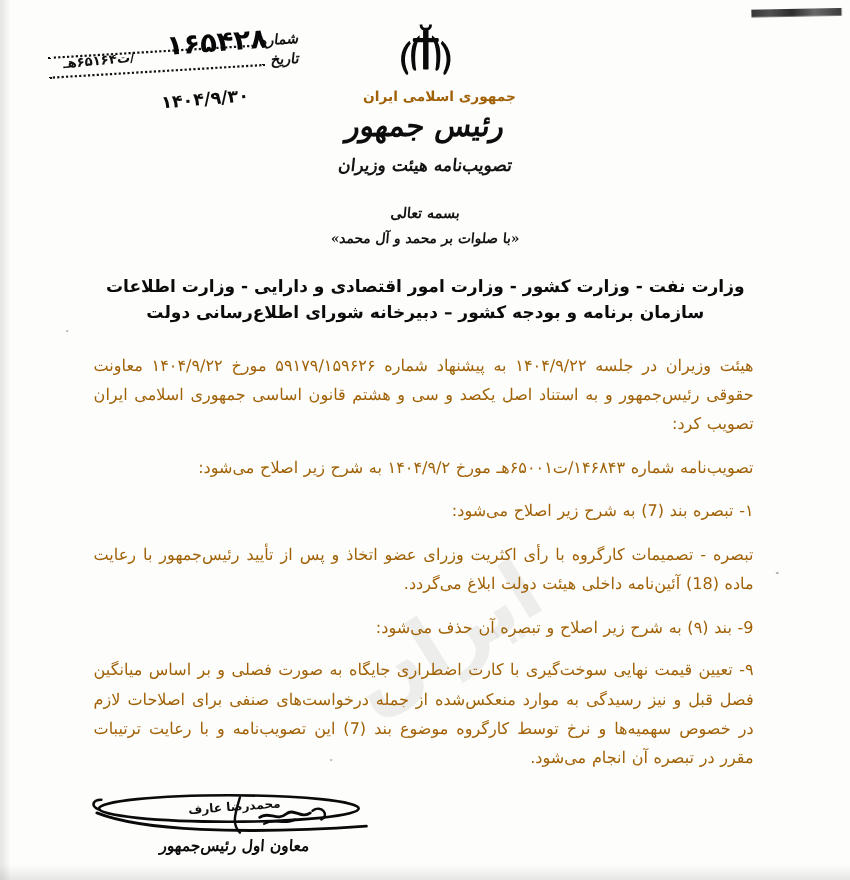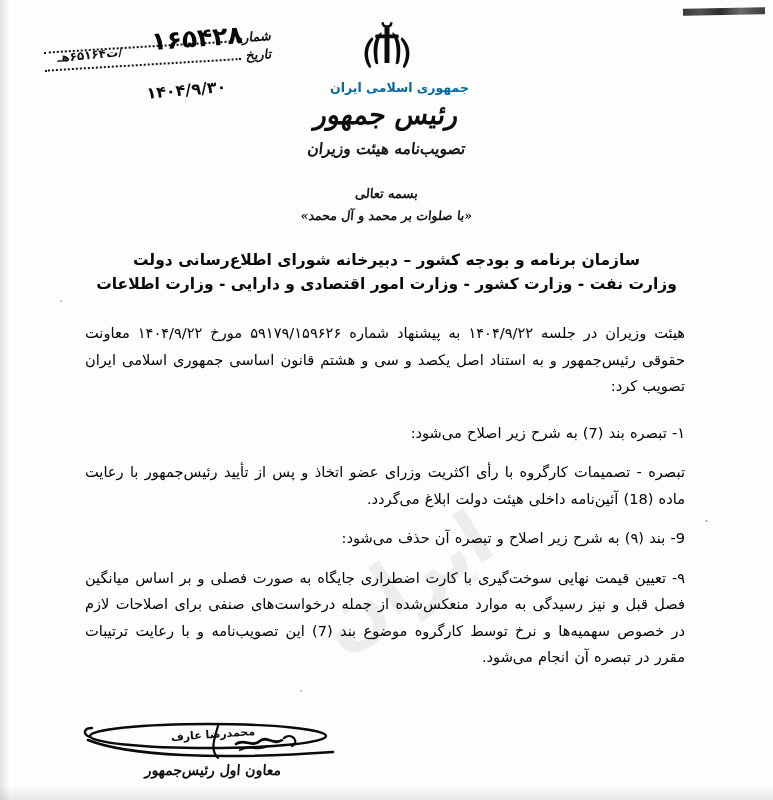--- a/index.html
+++ b/index.html
@@ -50,21 +50,21 @@
   
   .emblem-block{
     position:absolute;top:16px;left:0;width:773px;
     text-align:center;
   }
   .emblem{
     display:block;margin:0 auto;
   }
   .emblem-caption{
     margin-top:2px;
-    font-size:12.5px;font-weight:bold;color:#0369a1;
+    font-size:12.5px;font-weight:bold;color:#a16207;
     letter-spacing:.5px;
     padding-left:26px;
   }
   .president-title{
     margin-top:4px;
     font-size:27px;font-weight:bold;color:#0d0d0d;
     font-family:"DejaVu Serif","Liberation Serif",serif;
     transform:skewX(-7deg);
     letter-spacing:1px;
   }
@@ -148,21 +148,21 @@
   .body{
     position:absolute;top:320px;right:88px;
     width:600px;
     text-align:justify;
     direction:rtl;
   }
   .body p{
     margin:0 0 6px 0;
     font-size:14.6px;
     line-height:1.82;
-    color:#000000;
+    color:#a16207;
     text-align:justify;
     text-justify:inter-word;
     word-spacing:.5px;
   }
   .gap{height:7px;}
 
   
   .sign-area{
     position:absolute;bottom:22px;right:410px;
     width:300px;text-align:center;
@@ -233,27 +233,28 @@
     <div class="president-title">رئیس جمهور</div>
     <div class="doc-kind">تصویب‌نامه هیئت وزیران</div>
   </div>
 
   <div class="invocation">
     <div class="basmala">بسمه تعالی</div>
     <div class="salavat">«با صلوات بر محمد و آل محمد»</div>
   </div>
 
   <div class="recipients">
+    <div>وزارت نفت - وزارت کشور - وزارت امور اقتصادی و دارایی - وزارت اطلاعات</div>
     <div>سازمان برنامه و بودجه کشور – دبیرخانه شورای اطلاع‌رسانی دولت</div>
-    <div>وزارت نفت - وزارت کشور - وزارت امور اقتصادی و دارایی - وزارت اطلاعات</div>
   </div>
 
   <div class="body">
     <p>هیئت وزیران در جلسه ۱۴۰۴/۹/۲۲ به پیشنهاد شماره ۵۹۱۷۹/۱۵۹۶۲۶ مورخ ۱۴۰۴/۹/۲۲ معاونت حقوقی رئیس‌جمهور و به استناد اصل یکصد و سی و هشتم قانون اساسی جمهوری اسلامی ایران تصویب کرد:</p>
     <div class="gap"></div>
+    <p>تصویب‌نامه شماره ۱۴۶۸۴۳/ت۶۵۰۰۱هـ مورخ ۱۴۰۴/۹/۲ به شرح زیر اصلاح می‌شود:</p>
     <div class="gap"></div>
     <p>۱- تبصره بند (7) به شرح زیر اصلاح می‌شود:</p>
     <div class="gap"></div>
     <p>تبصره - تصمیمات کارگروه با رأی اکثریت وزرای عضو اتخاذ و پس از تأیید رئیس‌جمهور با رعایت ماده (18) آئین‌نامه داخلی هیئت دولت ابلاغ می‌گردد.</p>
     <div class="gap"></div>
     <p>9- بند (۹) به شرح زیر اصلاح و تبصره آن حذف می‌شود:</p>
     <div class="gap"></div>
     <p>۹- تعیین قیمت نهایی سوخت‌گیری با کارت اضطراری جایگاه به صورت فصلی و بر اساس میانگین فصل قبل و نیز رسیدگی به موارد منعکس‌شده از جمله درخواست‌های صنفی برای اصلاحات لازم در خصوص سهمیه‌ها و نرخ توسط کارگروه موضوع بند (7) این تصویب‌نامه و با رعایت ترتیبات مقرر در تبصره آن انجام می‌شود.</p>
   </div>
 

